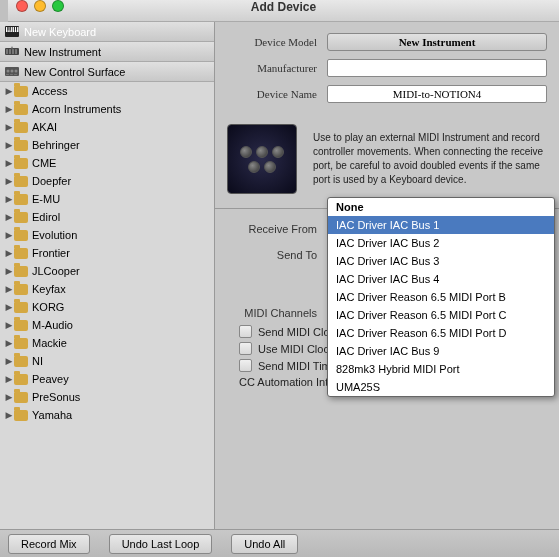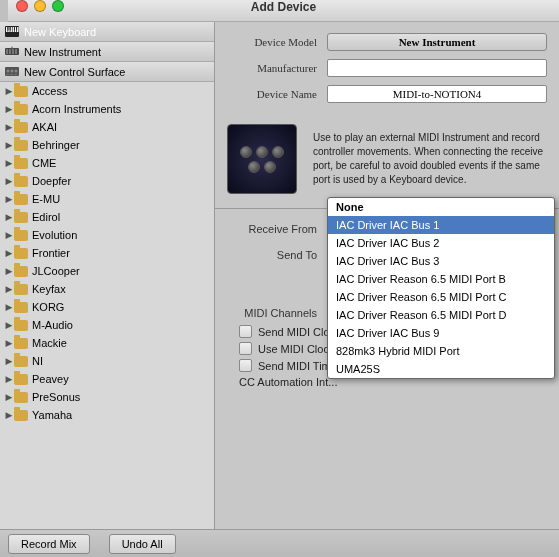--- a/index.html
+++ b/index.html
@@ -649,27 +649,29 @@
       <div class="cc-row">
         <span class="cc-label">CC Automation Int...</span>
       </div>
     </div>
 
     <div class="dropdown-overlay">
       <div class="dropdown-item first">None</div>
       <div class="dropdown-item hovered">IAC Driver IAC Bus 1</div>
       <div class="dropdown-item">IAC Driver IAC Bus 2</div>
       <div class="dropdown-item">IAC Driver IAC Bus 3</div>
+      <div class="dropdown-item">IAC Driver IAC Bus 4</div>
       <div class="dropdown-item">IAC Driver Reason 6.5 MIDI Port B</div>
       <div class="dropdown-item">IAC Driver Reason 6.5 MIDI Port C</div>
       <div class="dropdown-item">IAC Driver Reason 6.5 MIDI Port D</div>
       <div class="dropdown-item">IAC Driver IAC Bus 9</div>
       <div class="dropdown-item">828mk3 Hybrid MIDI Port</div>
       <div class="dropdown-item">UMA25S</div>
     </div>
 
   </div>
 </div>
 
 <div class="bottom-bar">
   <div class="bottom-btn">Record Mix</div>
+  <div class="bottom-btn">Undo Last Loop</div>
   <div class="bottom-btn">Undo All</div>
 </div>
 
 </body></html>

